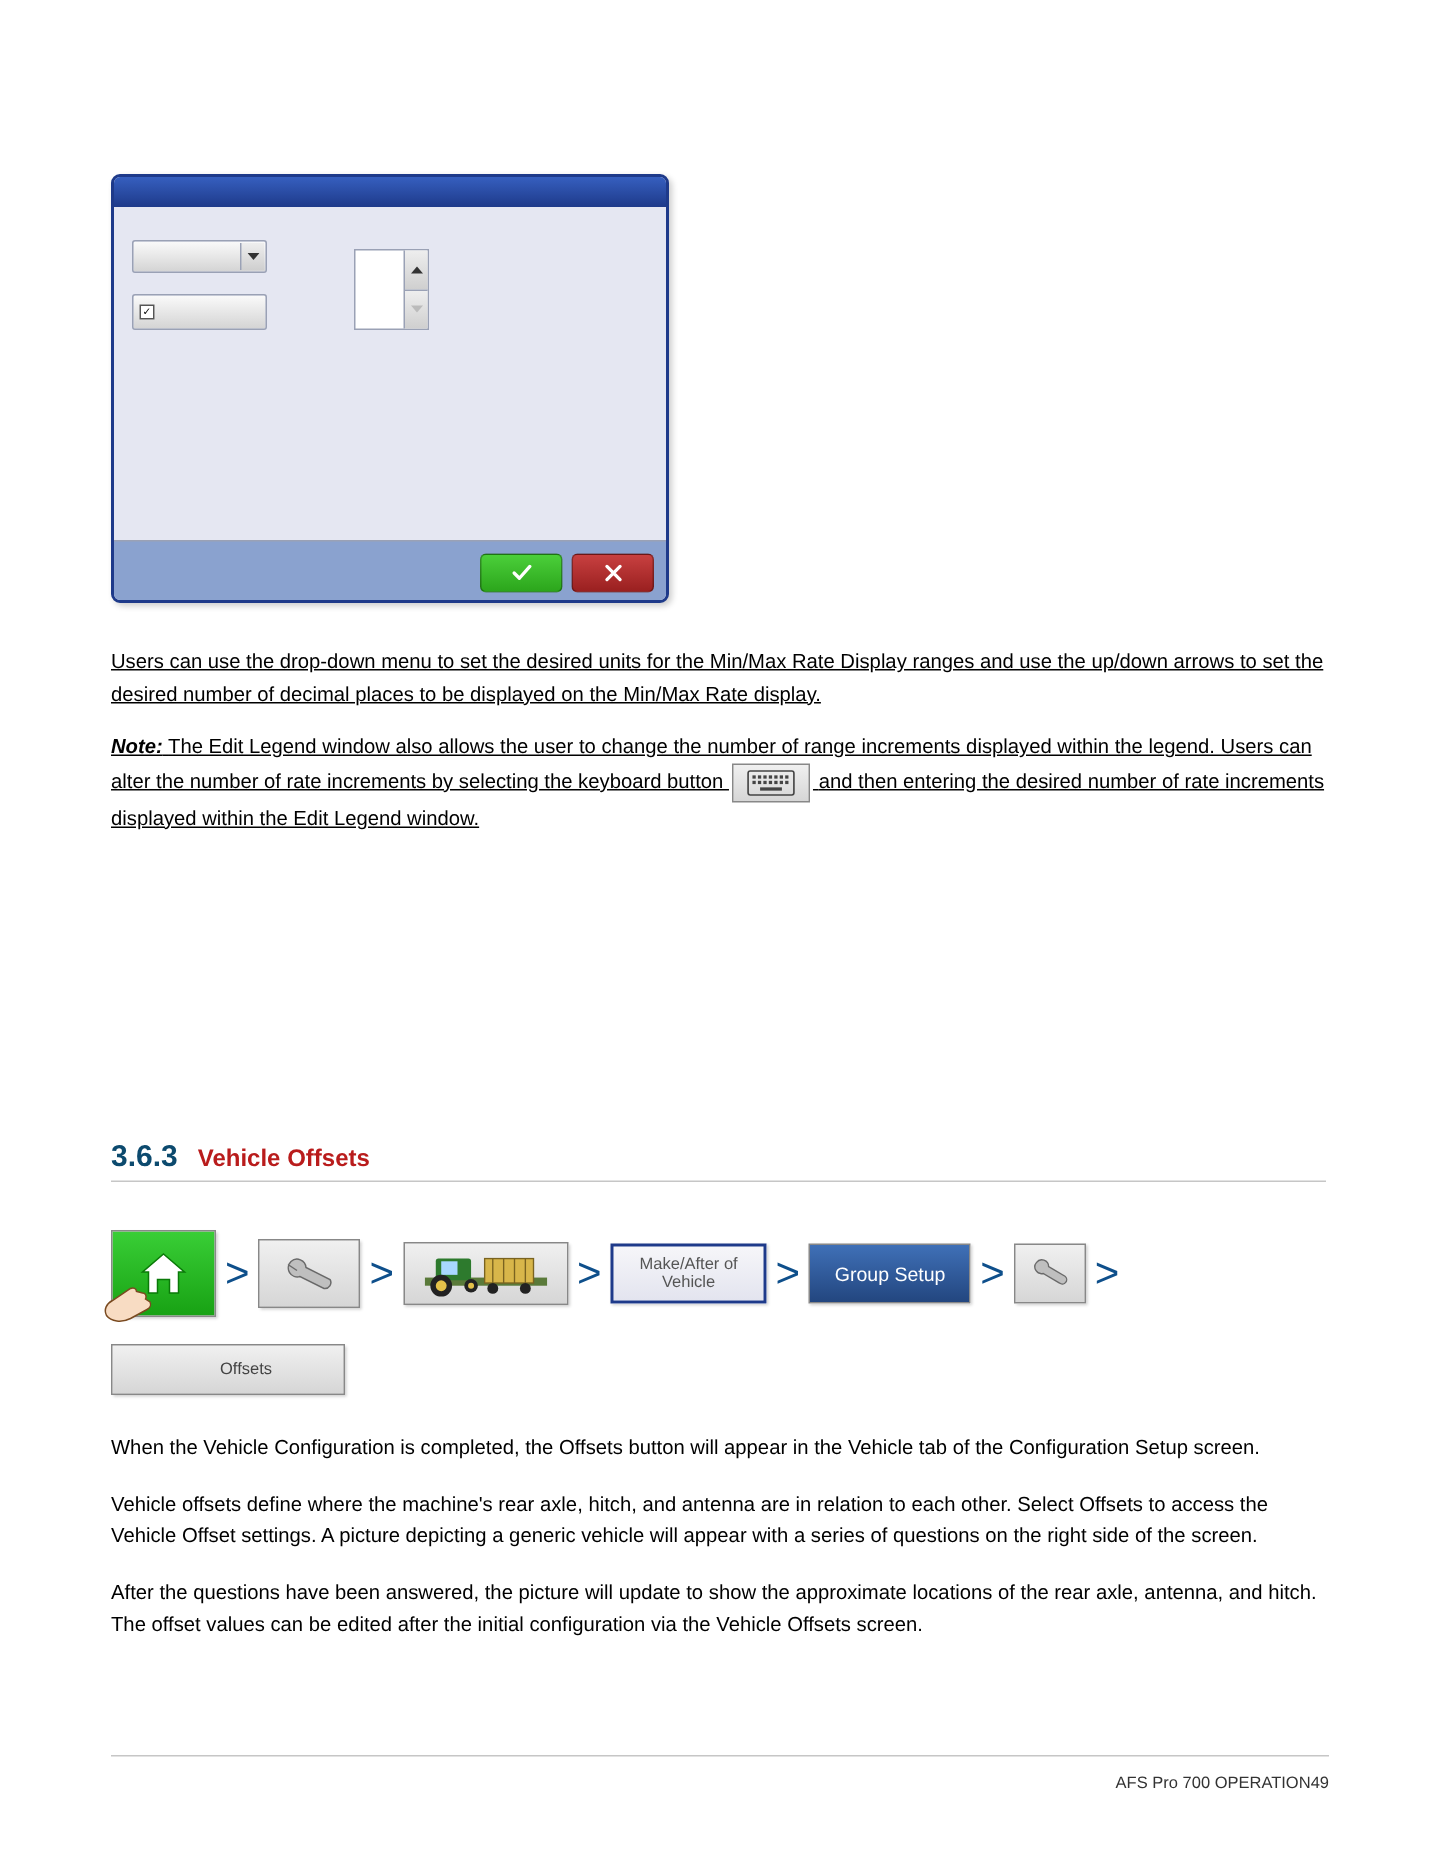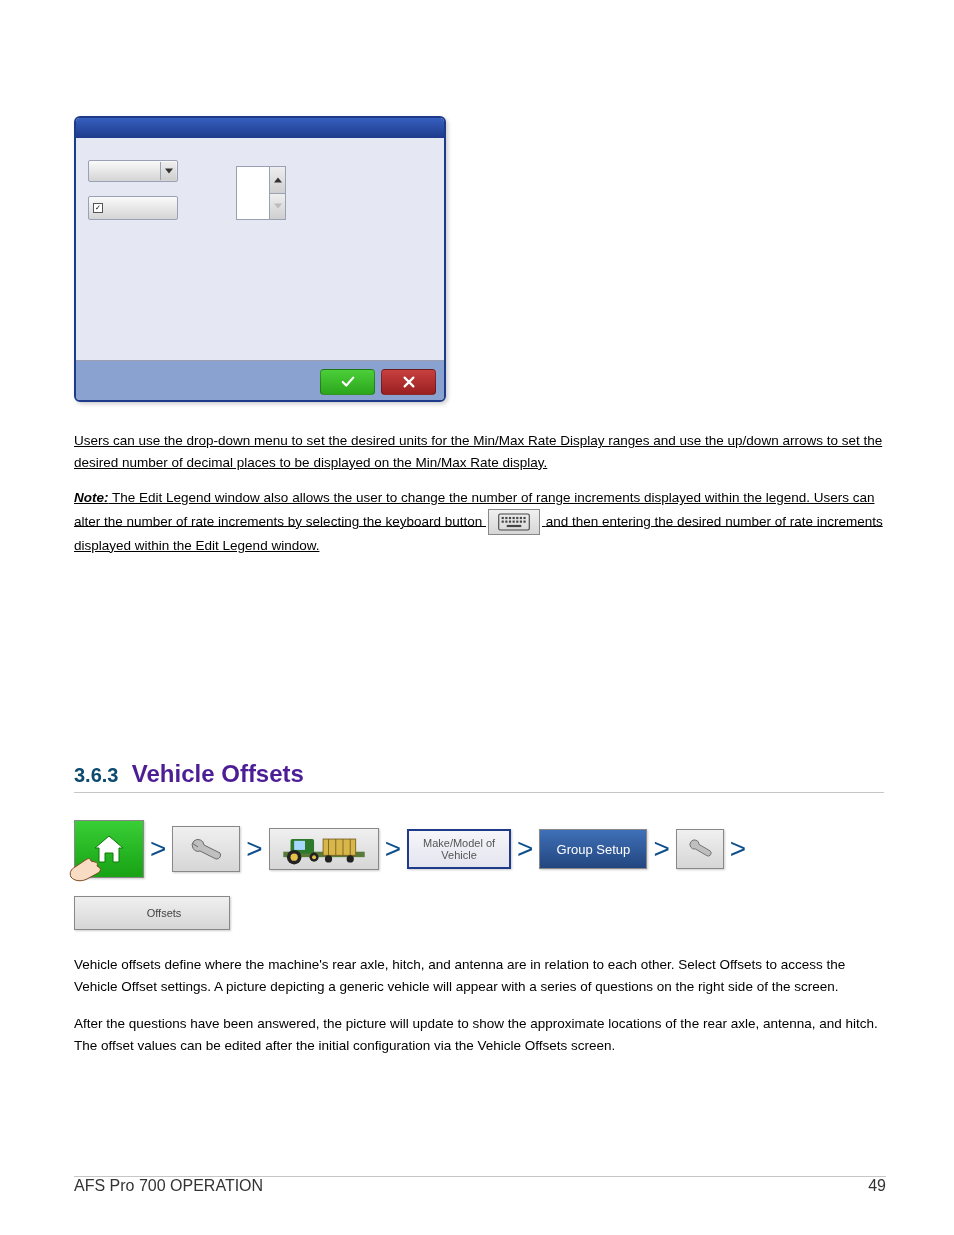--- a/index.html
+++ b/index.html
@@ -101,21 +101,21 @@
     width:52px;height:26px;border:1px solid #888;background:linear-gradient(#f0f0f0,#d6d6d6);
     align-items:center;justify-content:center;margin:0 2px;
   }
   .kbinline svg{width:32px;height:18px;}
 
   
   .sectwrap{
     position:absolute;left:74px;top:760px;width:810px;
   }
   .sectnum{font-size:20px;color:#0c4a6e;font-weight:bold;}
-  .secthead{font-size:24px;color:#4c1d95;font-weight:bold;text-align:center;}
+  .secthead{font-size:16px;color:#b91c1c;font-weight:bold;text-align:center;}
   .secthr{border:none;border-top:1px solid #c6c6c6;margin-top:4px;}
 
   
   .navrow{
     position:absolute;left:74px;top:820px;width:810px;
     font-size:12px;
   }
   .navline1{display:flex;align-items:center;gap:6px;flex-wrap:wrap;}
   .sep{font-size:28px;color:#0e4f8b;font-weight:300;line-height:1;}
   .tile{
@@ -142,22 +142,22 @@
   
   .para2{
     position:absolute;left:74px;top:954px;width:810px;
     font-size:13.5px;line-height:1.6;
   }
   .para2 p{margin-bottom:16px;}
 
   
   .pgfooter{
     position:absolute;left:74px;right:68px;bottom:40px;
-    border-top:1px solid #c6c6c6;padding-top:0;
-    display:flex;justify-content:space-between;font-size:16px;color:#333;
+    border-top:1px solid #c6c6c6;padding-top:12px;
+    display:flex;justify-content:flex-end;font-size:11px;color:#333;
   }
 </style>
 </head>
 <body>
 
 <div class="dialog">
   <div class="titlebar"></div>
   <div class="body">
     <div class="combo">
       <div class="arrow">
@@ -268,21 +268,21 @@
         <line x1="60" y1="10" x2="60" y2="28" stroke="#7a6320"></line>
           <line x1="68" y1="10" x2="68" y2="28" stroke="#7a6320"></line>
           <line x1="76" y1="10" x2="76" y2="28" stroke="#7a6320"></line>
           <line x1="84" y1="10" x2="84" y2="28" stroke="#7a6320"></line>
         <circle cx="60" cy="32" r="4" fill="#222"></circle>
           <circle cx="84" cy="32" r="4" fill="#222"></circle>
       </svg>
     </div>
     <span class="sep">&gt;</span>
     <div class="tile label" style="width:104px;flex-direction:column;">
-      <div class="ln">Make/Model of</div>
+      <div class="ln">Make/After of</div>
       <div class="ln">Vehicle</div>
     </div>
     <span class="sep">&gt;</span>
     <div class="tile setup">
       <span>Group Setup</span>
     </div>
     <span class="sep">&gt;</span>
     <div class="tile smallwrench">
       <svg viewBox="0 0 30 22" width="28" height="20">
         <path d="M5 3 A5 5 0 0 0 10 11 L22 18 A3 3 0 0 0 26 13 L14 6 A5 5 0 0 0 5 3 Z" fill="#bfbfbf" stroke="#6a6a6a" stroke-width="1"></path>
@@ -291,20 +291,21 @@
     <span class="sep">&gt;</span>
   </div>
   <div class="navline2">
     <div class="tile wide">
       <span>Offsets</span>
     </div>
   </div>
 </div>
 
 <div class="para2">
+  <p>When the Vehicle Configuration is completed, the Offsets button will appear in the Vehicle tab of the Configuration Setup screen.</p>
   <p>Vehicle offsets define where the machine's rear axle, hitch, and antenna are in relation to each other. Select Offsets to access the Vehicle Offset settings. A picture depicting a generic vehicle will appear with a series of questions on the right side of the screen.</p>
   <p>After the questions have been answered, the picture will update to show the approximate locations of the rear axle, antenna, and hitch. The offset values can be edited after the initial configuration via the Vehicle Offsets screen.</p>
 </div>
 
 <div class="pgfooter">
   <span>AFS Pro 700 OPERATION</span>
   <span>49</span>
 </div>
 
 </body></html>

